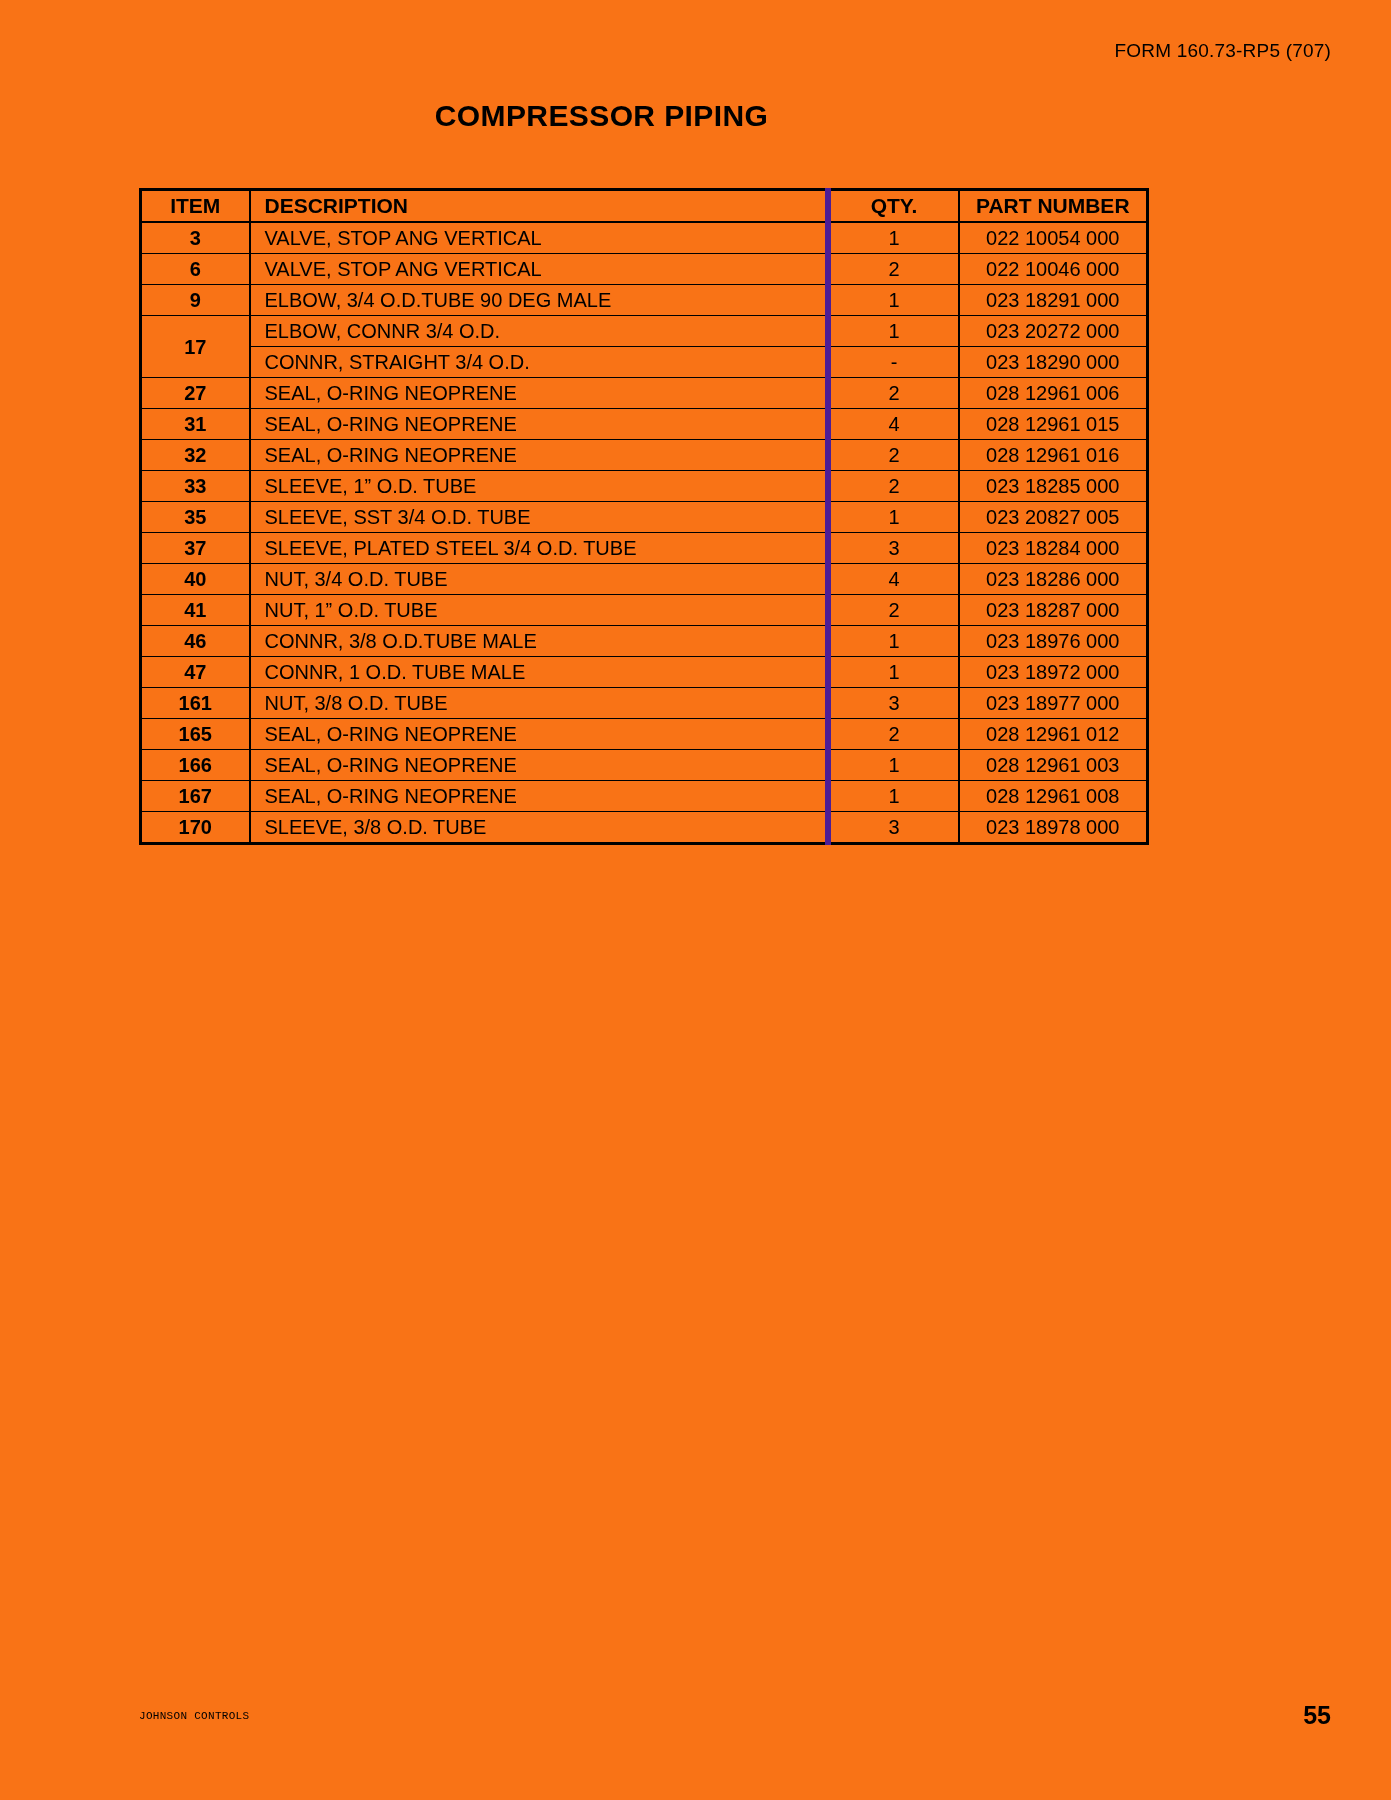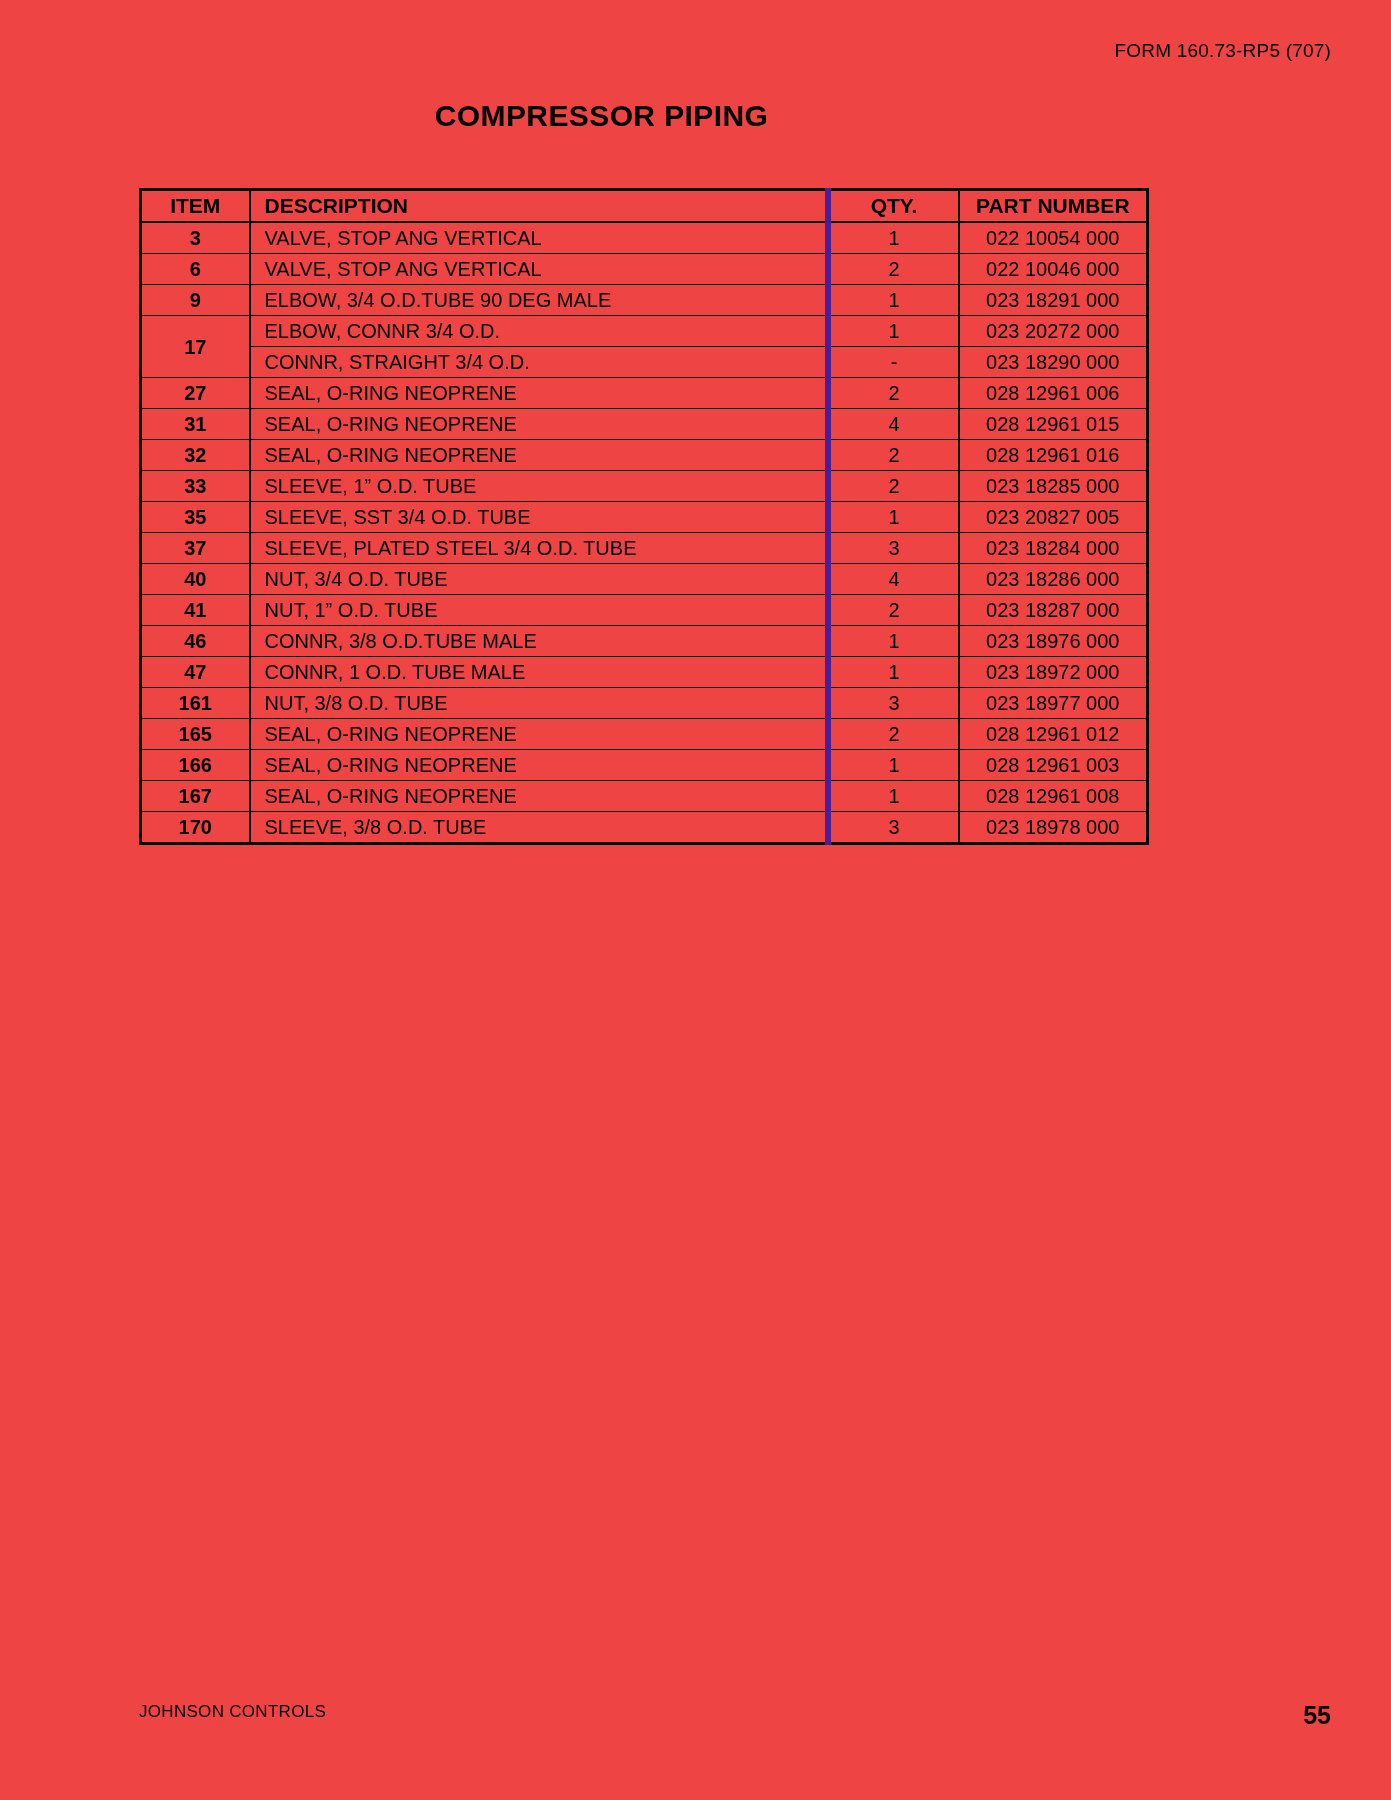--- a/index.html
+++ b/index.html
@@ -8,21 +8,21 @@
     background: #ffffff;
   }
   body {
     font-family: "Liberation Sans", sans-serif;
     color: #000000;
   }
   .page {
     position: relative;
     width: 1391px;
     height: 1800px;
-    background: #ef4444;
+    background: #f97316;
     overflow: hidden;
     box-sizing: border-box;
   }
 
   
   .doc-header {
     position: absolute;
     top: 40px;
     right: 60px;
     font-size: 19px;
@@ -110,22 +110,23 @@
   }
   table.parts thead tr th {
     border-bottom: 2px solid #000000;
   }
 
   
   .footer-left {
     position: absolute;
     left: 139px;
     bottom: 78px;
-    font-size: 17px;
+    font-size: 11px;
     letter-spacing: 0.3px;
+    font-family: Liberation Mono, monospace;
   }
   .footer-right {
     position: absolute;
     right: 60px;
     bottom: 70px;
     font-size: 25px;
     font-weight: bold;
   }
 </style>
 </head>

